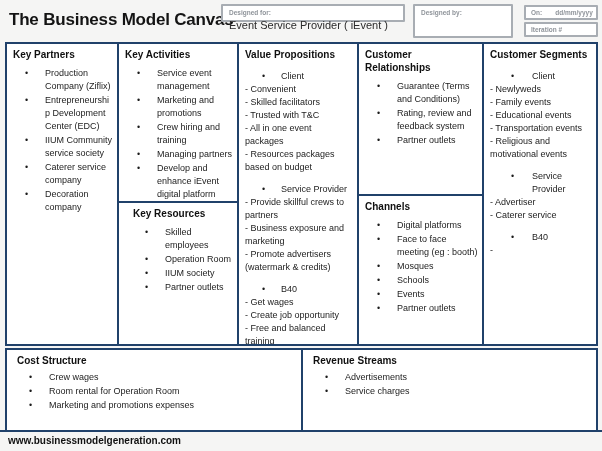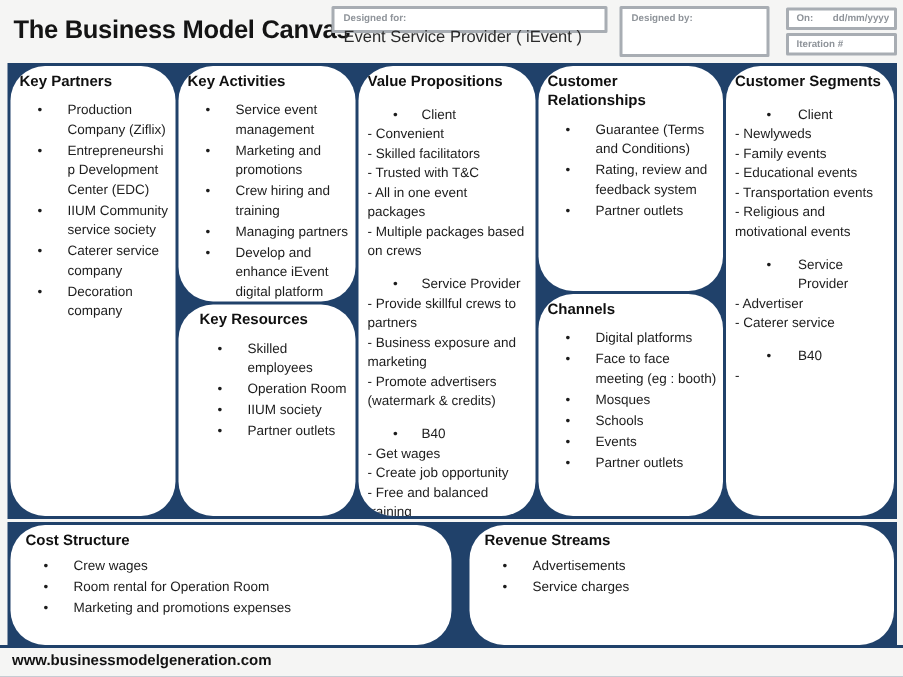--- a/index.html
+++ b/index.html
@@ -26,26 +26,26 @@
                   display: flex; align-items: center; gap: 13px; }
   #iteration-box{ left: 524px; top: 22px; width: 74px; height: 15px; padding: 2px 5px;
                   display: flex; align-items: center; }
   
   .grid-main {
     position: absolute; left: 5px; top: 42px; width: 593px; height: 304px;
     background: #20416a; display: flex; gap: 2px; padding: 2px;
   }
   .grid-bottom {
     position: absolute; left: 5px; top: 348px; width: 593px; height: 84px;
-    background: #20416a; display: flex; gap: 12px; padding: 2px;
+    background: #20416a; display: flex; gap: 2px; padding: 2px;
   }
   .vcol { display: flex; flex-direction: column; gap: 2px; }
   .c1 { flex: 0 0 110px; } .c2 { flex: 0 0 118px; } .c3 { flex: 0 0 118px; }
   .c4 { flex: 0 0 123px; } .c5 { flex: 1; }
-  .cell { background: #fff; overflow: hidden; padding: 4px 4px 0 6px; border-radius: 23px; }
+  .cell { background: #fff; overflow: hidden; padding: 4px 4px 0 6px; }
   .cell-tall { height: 100%; }
   .cell-ka { flex: 0 0 157px; } .cell-kr { flex: 1; padding-left: 14px; }
   .cell-cr { flex: 0 0 150px; } .cell-ch { flex: 1; }
   .cell-cost { flex: 0 0 294px; padding: 4px 6px 0 10px; }
   .cell-rev  { flex: 1; padding: 4px 6px 0 10px; }
   .sec-title { font-size: 10px; font-weight: 700; color: #101010; line-height: 13px; }
   
   ul.bullets { list-style: none; margin-top: 6px; }
   ul.bullets li {
     position: relative; padding-left: 32px; margin-bottom: 1px;
@@ -131,21 +131,21 @@
     </div>
 
     <div class="cell cell-tall c3 vp">
       <div class="sec-title">Value Propositions</div>
       <div class="flow">
           <div class="flow-bullet">Client</div>
           <div class="flow-line">- Convenient</div>
           <div class="flow-line">- Skilled facilitators</div>
           <div class="flow-line">- Trusted with T&amp;C</div>
           <div class="flow-line">- All in one event packages</div>
-          <div class="flow-line">- Multiple packages based on crews</div>
+          <div class="flow-line">- Resources packages based on budget</div>
           <div class="flow-bullet">Service Provider</div>
           <div class="flow-line">- Provide skillful crews to partners</div>
           <div class="flow-line">- Business exposure and marketing</div>
           <div class="flow-line">- Promote advertisers (watermark &amp; credits)</div>
           <div class="flow-bullet">B40</div>
           <div class="flow-line">- Get wages</div>
           <div class="flow-line">- Create job opportunity</div>
           <div class="flow-line">- Free and balanced training</div>
         </div>
     </div>

